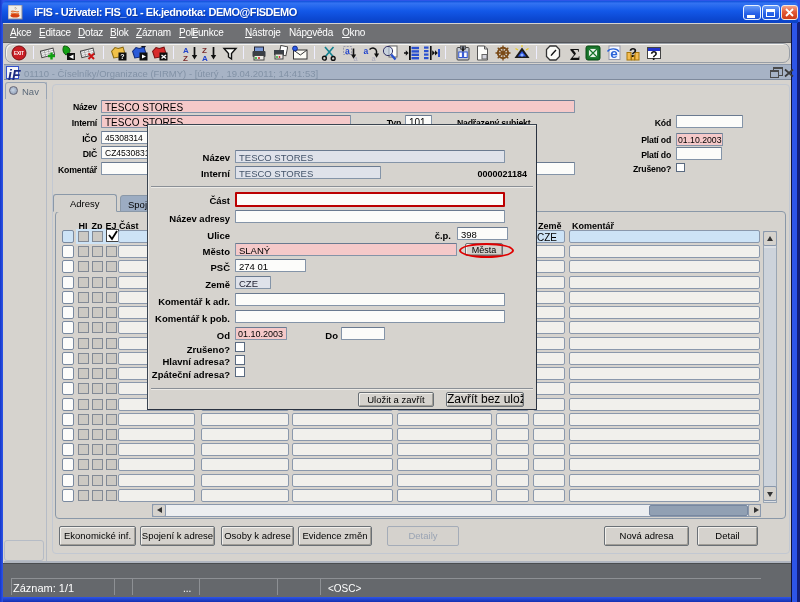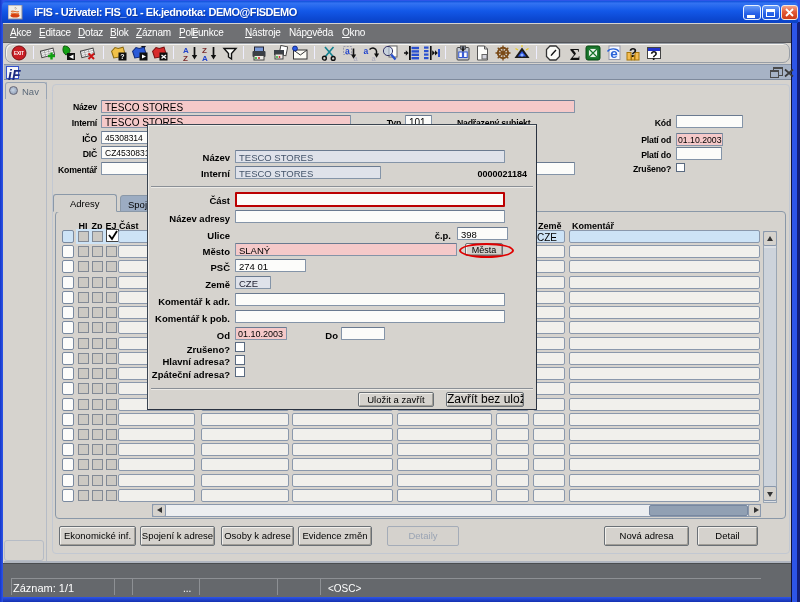--- a/index.html
+++ b/index.html
@@ -238,20 +238,21 @@
     <div class="abs" style="left:238px;top:3px;width:1px;height:13px;background:#7a8aa8;border-right:1px solid #eef;"></div>
     <div class="abs" style="left:309px;top:3px;width:1px;height:13px;background:#7a8aa8;border-right:1px solid #eef;"></div>
     <div class="abs" style="left:440px;top:3px;width:1px;height:13px;background:#7a8aa8;border-right:1px solid #eef;"></div>
     <div class="abs" style="left:531px;top:3px;width:1px;height:13px;background:#7a8aa8;border-right:1px solid #eef;"></div>
   </div>
 
 <div class="abs" style="left:4px;top:64px;width:787px;height:16px;background:#a7b3c5;border-top:1px solid #8b97a9;border-bottom:1px solid #7e8a9c;">
   <div class="abs" style="left:2px;top:1px;width:13px;height:13px;background:#f4f6fa;border:1px solid #3350cc;">
       <span style="position:absolute;left:1px;top:0px;font-size:14px;font-weight:bold;font-style:italic;color:#1a2a80;">iF</span>
     </div>
+  <div class="abs" style="left:20px;top:3px;color:#8292a6;font-size:9.5px;">01110 - Číselníky/Organizace (FIRMY) - [úterý , 19.04.2011; 14:41:53]</div>
   <div class="abs" style="left:769px;top:2px;width:10px;height:9px;border:1px solid #4a4a4a;border-top-width:2px;background:#a7b3c5;"></div>
   <div class="abs" style="left:766px;top:5px;width:9px;height:8px;border:1px solid #4a4a4a;border-top-width:2px;background:#a7b3c5;"></div>
   <div class="abs" style="left:778px;top:1px;"><svg width="14" height="14">
         <path d="M3 3.5l8 7M11 3.5l-8 7" stroke="#3a3a3a" stroke-width="1.7"></path>
       </svg></div>
 </div>
 
 <div class="abs" style="left:4px;top:82px;width:43px;height:479px;border-right:1px solid #b6bcc6;"></div>
 <div class="abs" style="left:5px;top:82px;width:42px;height:17px;background:#d6d3ce;border:1px solid #98a4b4;border-bottom:none;border-radius:3px 3px 0 0;">
   <div class="abs" style="left:3px;top:3px;width:9px;height:9px;border-radius:50%;background:radial-gradient(circle at 3px 3px,#c8d4e4,#8494ac);border:1px solid #667;"></div>

